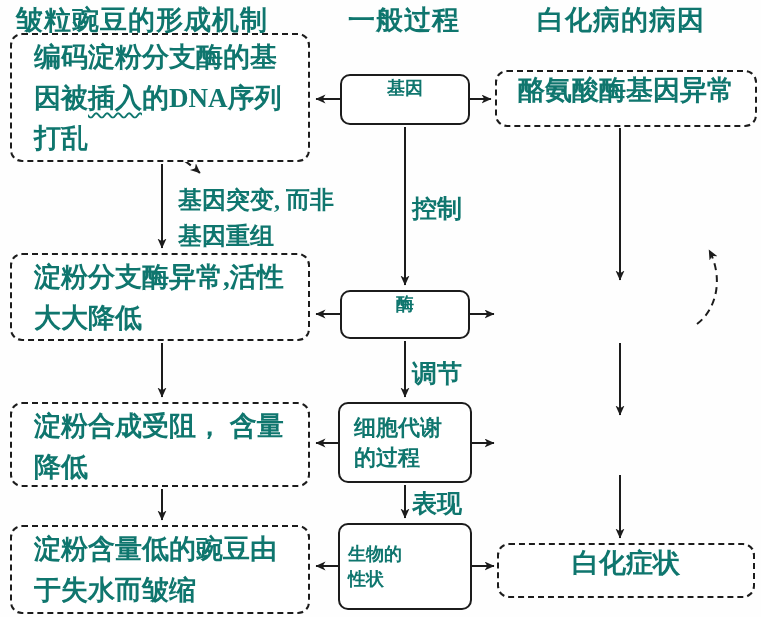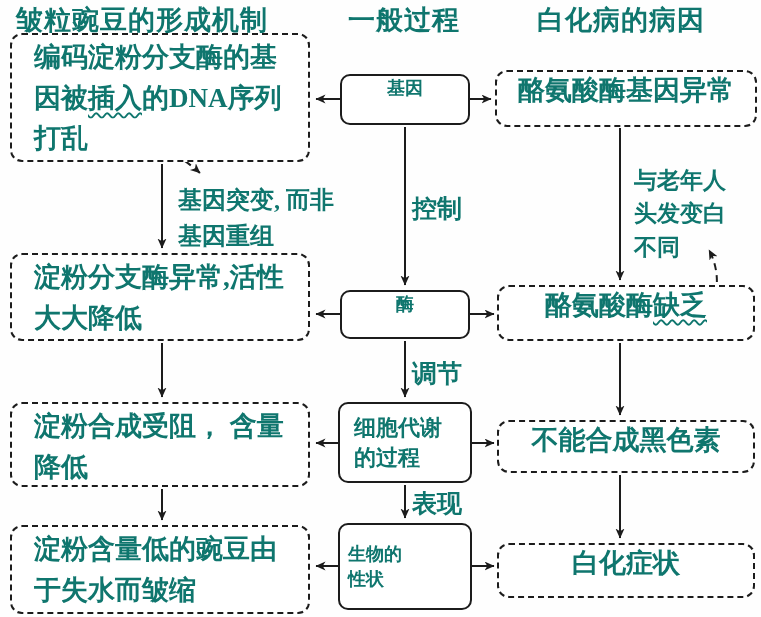--- a/index.html
+++ b/index.html
@@ -90,37 +90,26 @@
     <div>的过程</div>
   </div>
   <div class="box solid two-line" style="left:338px;top:523px;width:134px;height:87px;padding-left:8px;">
     <div>生物的</div>
     <div>性状</div>
   </div>
 
   <div class="box dashed ctr" style="left:495px;top:70px;width:262px;height:57px;">
     <span>酪氨酸酶基因异常</span>
   </div>
-  <div class="box dashed ctr" style="left:497px;top:285px;width:258px;height:56px;">
-    <span><span>酪氨酸酶</span><span class="wavy">缺乏</span></span>
-  </div>
-  <div class="box dashed ctr" style="left:497px;top:420px;width:258px;height:53px;">
-    <span>不能合成黑色素</span>
-  </div>
   <div class="box dashed ctr" style="left:497px;top:543px;width:258px;height:55px;">
     <span>白化症状</span>
   </div>
 
   <div class="alabel" style="left:412px;top:192px;">控制</div>
   <div class="alabel" style="left:412px;top:357px;">调节</div>
   <div class="alabel" style="left:412px;top:487px;">表现</div>
 
   <div class="note" style="left:178px;top:182px;">
     <div>基因突变, 而非</div>
     <div>基因重组</div>
   </div>
-  <div class="note" style="left:634px;top:164px;font-size:23px;line-height:1.45;">
-    <div>与老年人</div>
-    <div>头发变白</div>
-    <div>不同</div>
-  </div>
 
 </div>
 
 </body></html>

